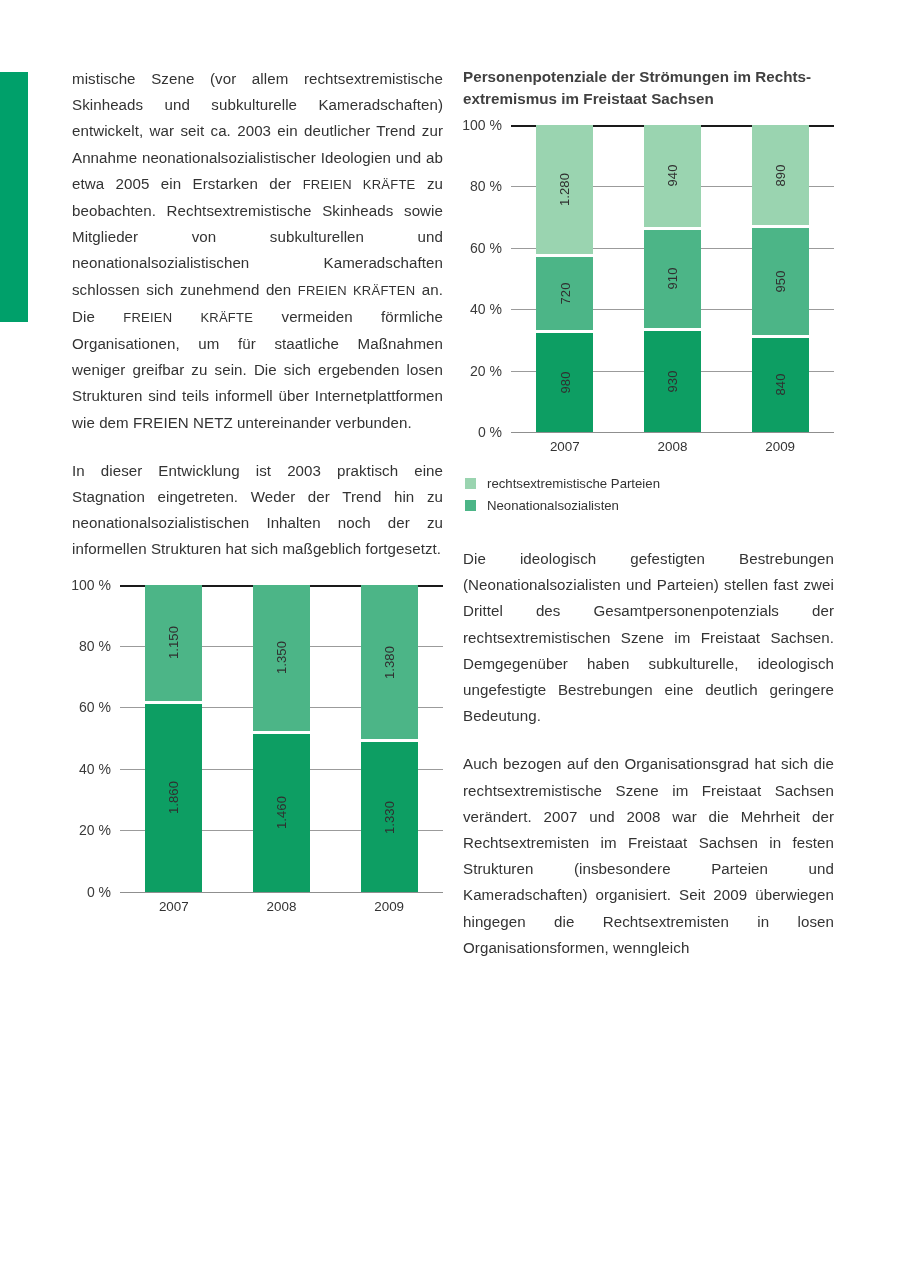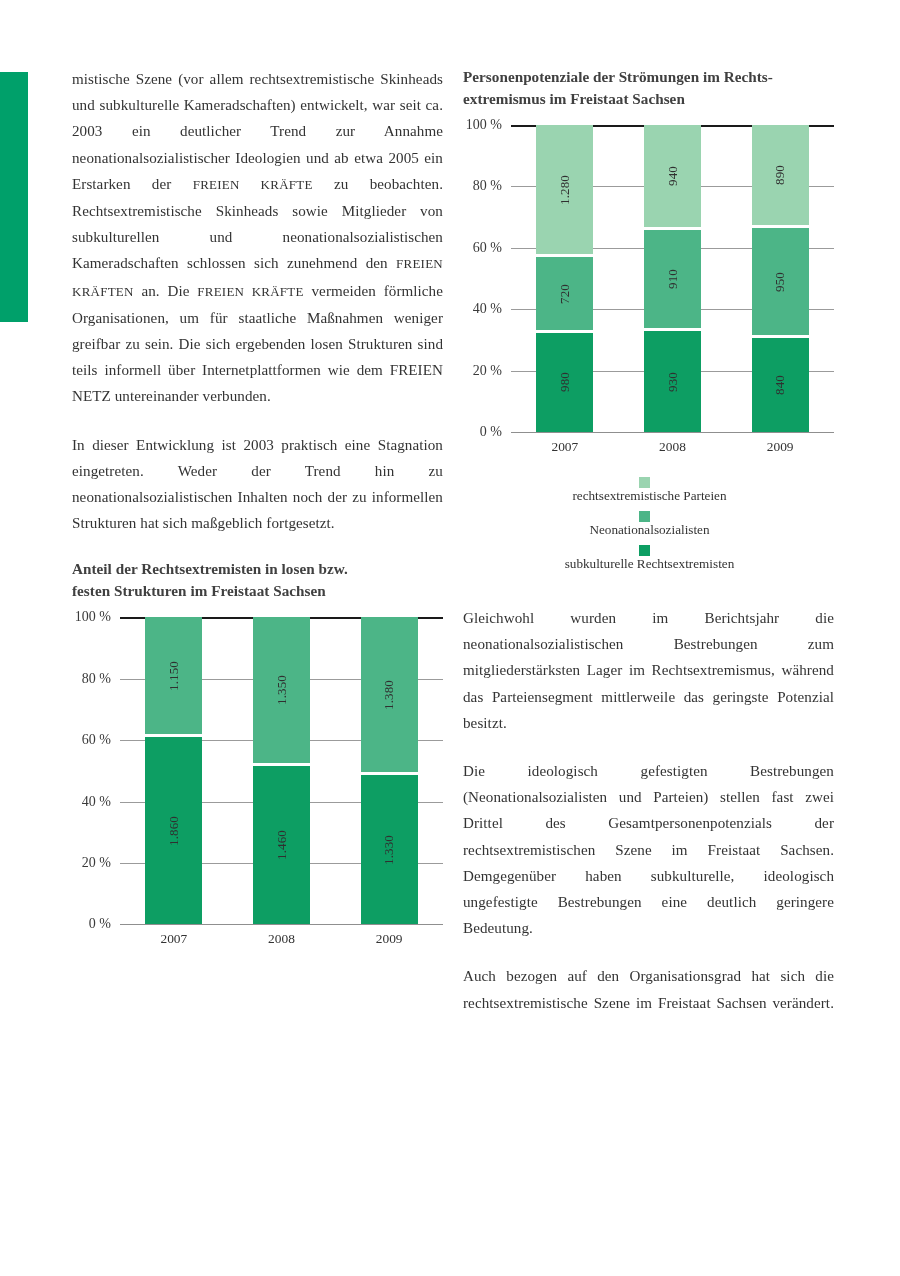--- a/index.html
+++ b/index.html
@@ -11,21 +11,20 @@
   body {
     font-family: "Liberation Sans", sans-serif;
     color: #2b2b2b;
   }
   .page {
     position: relative;
     width: 900px;
     height: 1008px;
     overflow: hidden;
     background: #ffffff;
-    font-family: Liberation Serif, serif;
   }
 
   
   .edge-tab {
     position: absolute;
     left: 0;
     top: 72px;
     width: 28px;
     height: 250px;
     background: #00a06a;
@@ -148,21 +147,20 @@
 
   
   .legend {
     margin-top: 22px;
     margin-left: 2px;
   }
   .legend-row {
     display: flex;
     align-items: center;
     margin-bottom: 7px;
-    flex-direction: column;
   }
   .legend-swatch {
     width: 11px;
     height: 11px;
     margin-right: 11px;
     flex: 0 0 auto;
   }
   .legend-label {
     font-size: 13.2px;
     color: #333333;
@@ -192,24 +190,20 @@
       neonationalsozialistischer Ideologien und ab etwa 2005 ein Erstarken der <span class="sc">FREIEN KRÄFTE</span> zu
       beobachten. Rechtsextremistische Skinheads sowie Mitglieder von subkulturellen und neonationalsozialistischen
       Kameradschaften schlossen sich zunehmend den <span class="sc">FREIEN KRÄFTEN</span> an. Die
       <span class="sc">FREIEN KRÄFTE</span> vermeiden förmliche Organisationen, um für staatliche Maßnahmen weniger
       greifbar zu sein. Die sich ergebenden losen Strukturen sind teils informell über Internetplattformen wie dem
       FREIEN NETZ untereinander verbunden.</p>
 
     <p class="body">In dieser Entwicklung ist 2003 praktisch eine Stagnation eingetreten. Weder der Trend hin zu neonationalsozialistischen Inhalten noch der zu informellen Strukturen hat sich maßgeblich fortgesetzt.</p>
 
     <div class="chart-block" style="margin-top:4px;">
-      <h2 class="chart-title">
-        <span>Anteil der Rechtsextremisten in losen bzw.</span><br>
-        <span>festen Strukturen im Freistaat Sachsen</span>
-      </h2>
 
       <div class="plot">
         <div class="plot-inner">
 
           <div class="gridline top" style="top:0%;">
             <span class="ytick">100 %</span>
           </div>
           <div class="gridline" style="top:20%;">
             <span class="ytick">80 %</span>
           </div>
@@ -349,30 +343,25 @@
 
       <div class="legend">
         <div class="legend-row">
           <span class="legend-swatch" style="background:#9ad4b0;"></span>
           <span class="legend-label">rechtsextremistische Parteien</span>
         </div>
         <div class="legend-row">
           <span class="legend-swatch" style="background:#4cb587;"></span>
           <span class="legend-label">Neonationalsozialisten</span>
         </div>
-        <div class="legend-row">
-          <span class="legend-swatch" style="background:#0d9e63;"></span>
-          <span class="legend-label">subkulturelle Rechtsextremisten</span>
-        </div>
       </div>
     </div>
 
     <div style="height:26px;"></div>
 
-    <p class="body">Gleichwohl wurden im Berichtsjahr die neonationalsozialistischen Bestrebungen zum mitgliederstärksten Lager im Rechtsextremismus, während das Parteiensegment mittlerweile das geringste Potenzial besitzt.</p>
     <p class="body">Die ideologisch gefestigten Bestrebungen (Neonationalsozialisten und Parteien) stellen fast zwei Drittel des Gesamtpersonenpotenzials der rechtsextremistischen Szene im Freistaat Sachsen. Demgegenüber haben subkulturelle, ideologisch ungefestigte Bestrebungen eine deutlich geringere Bedeutung.</p>
     <p class="body">Auch bezogen auf den Organisationsgrad hat sich die rechtsextremistische Szene im Freistaat Sachsen verändert. 2007 und 2008 war die Mehrheit der Rechtsextremisten im Freistaat Sachsen in festen Strukturen (insbesondere Parteien und Kameradschaften) organisiert. Seit 2009 überwiegen hingegen die Rechtsextremisten in losen Organisationsformen, wenngleich</p>
 
   </div>
 
   <div class="footer">6 | Extremistische Bestrebungen</div>
 
 </div>
 
 </body></html>

